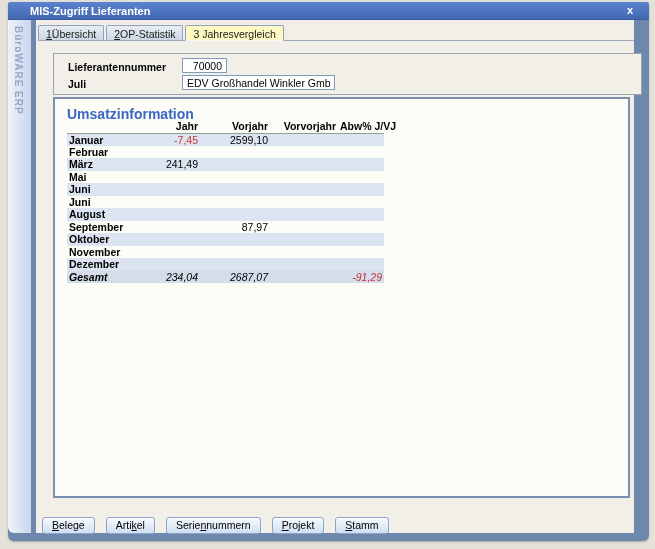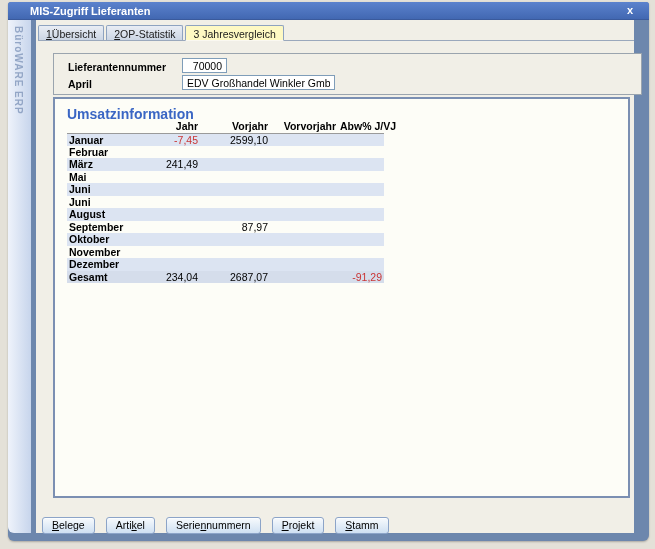--- a/index.html
+++ b/index.html
@@ -120,21 +120,21 @@
     border-bottom:1px solid #9a9a9a;
     white-space:nowrap;
   }
   table.umsatz th:first-child{text-align:left;}
   table.umsatz td{
     height:12.5px;padding:0 2px;
     text-align:right;white-space:nowrap;overflow:hidden;
   }
   table.umsatz td.month{text-align:left;font-weight:bold;padding-left:2px;margin-top:48px;}
   table.umsatz tbody tr:nth-child(odd){background:var(--stripe);}
-  table.umsatz tbody tr.total{background:var(--total);}
+  table.umsatz tbody tr.total{background:var(--total);font-style:italic;}
   table.umsatz td.neg{color:var(--neg);}
   
   .footer{
     position:absolute;left:6px;top:496px;height:18px;
     display:flex;gap:11px;align-items:center;
   }
   .btn{
     height:17px;padding:0 9px;
     font-family:"Liberation Sans",sans-serif;font-size:10.5px;
     background:linear-gradient(180deg,#f7fafd,#cfe0f2);
@@ -177,21 +177,21 @@
           <span></span>
       </div>
     </div>
 
     <div class="groupbox">
       <div class="form-row r1">
         <span class="form-label">Lieferantennummer</span>
         <input class="tbx num" type="text" value="70000" style="">
       </div>
       <div class="form-row r2">
-        <span class="form-label">April</span>
+        <span class="form-label">Juli</span>
         <input class="tbx name" type="text" value="EDV Großhandel Winkler GmbH" style="">
       </div>
     </div>
 
     <div class="panel">
       <div class="panel-heading">Umsatzinformation</div>
       <table class="umsatz">
         <colgroup>
           <col class="c-month">
             <col class="c-jahr">

